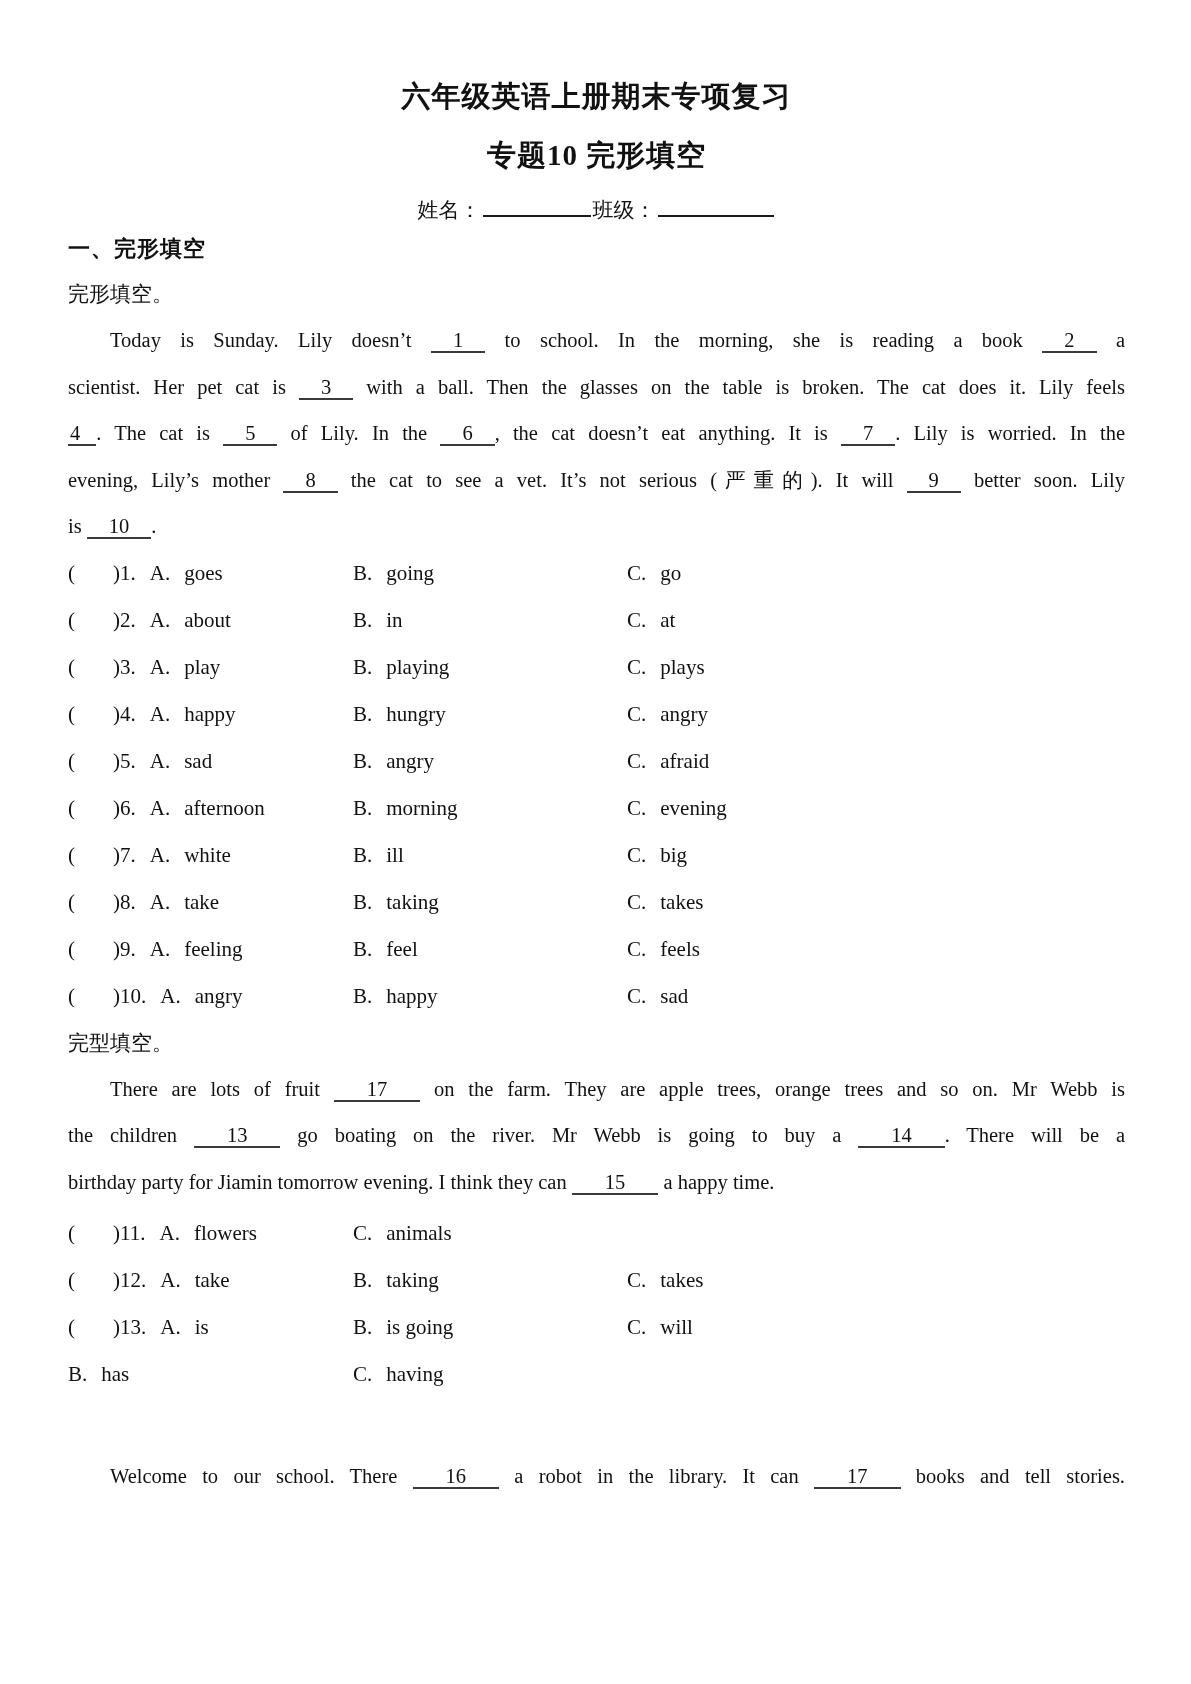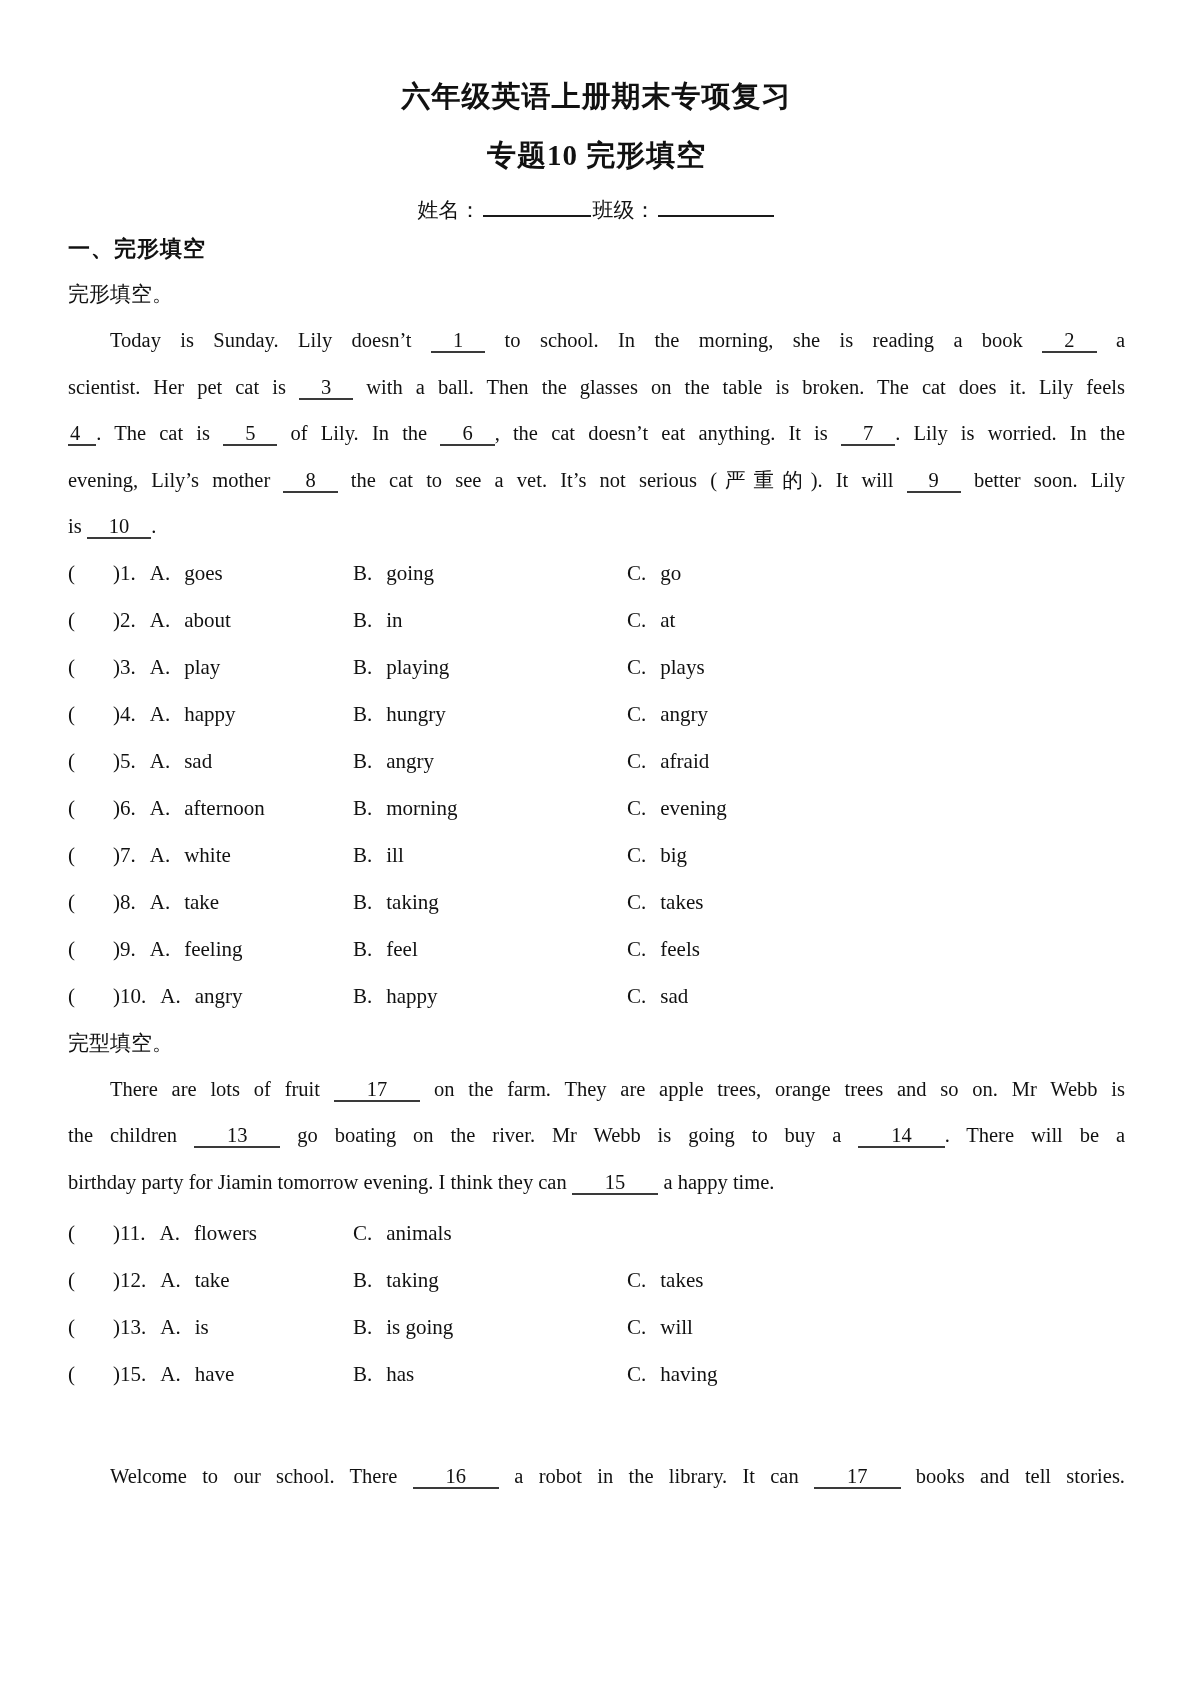--- a/index.html
+++ b/index.html
@@ -153,21 +153,20 @@
         <div class="qcell">(<span class="agap"></span>)12.<span class="sp"></span>A.<span class="sp"></span>take</div>
         <div class="qcell">B.<span class="sp"></span>taking</div>
         <div class="qcell">C.<span class="sp"></span>takes</div>
       </div>
       <div class="qrow">
         <div class="qcell">(<span class="agap"></span>)13.<span class="sp"></span>A.<span class="sp"></span>is</div>
         <div class="qcell">B.<span class="sp"></span>is going</div>
         <div class="qcell">C.<span class="sp"></span>will</div>
       </div>
       <div class="qrow">
-        <div class="qcell">(<span class="agap"></span>)15.<span class="sp"></span>A.<span class="sp"></span>have</div>
         <div class="qcell">B.<span class="sp"></span>has</div>
         <div class="qcell">C.<span class="sp"></span>having</div>
       </div>
     </div>
 
   <div class="passage passage3">
       <div class="pline just ind">Welcome to our school. There <span class="blank wide">16</span> a robot in the library. It can <span class="blank wide">17</span> books and tell stories.</div>
     </div>
 
 </div>

